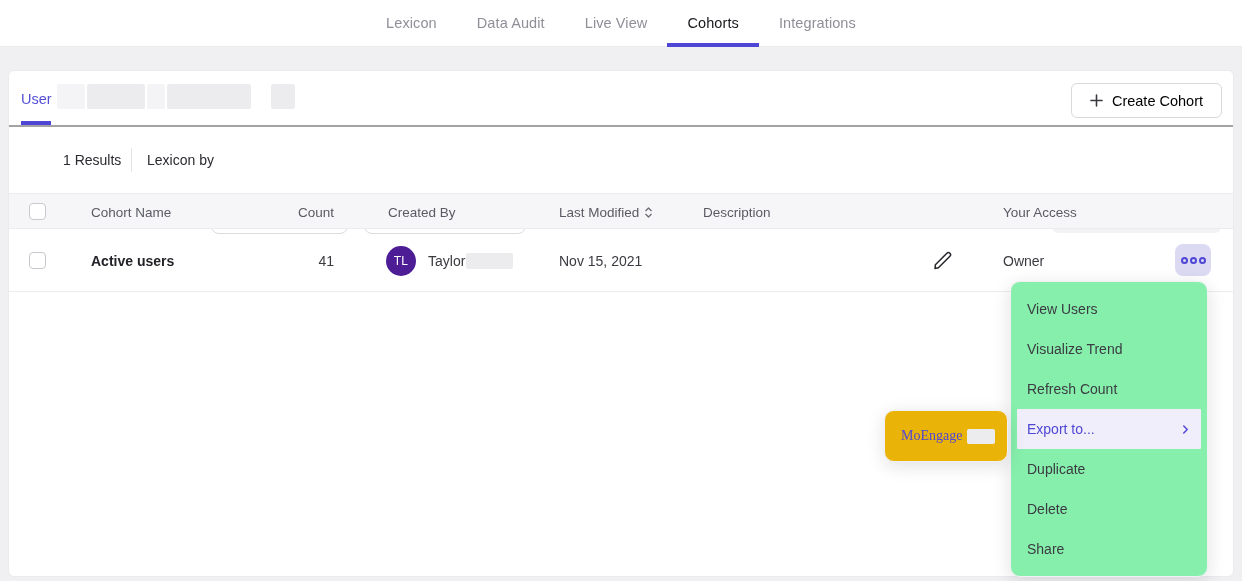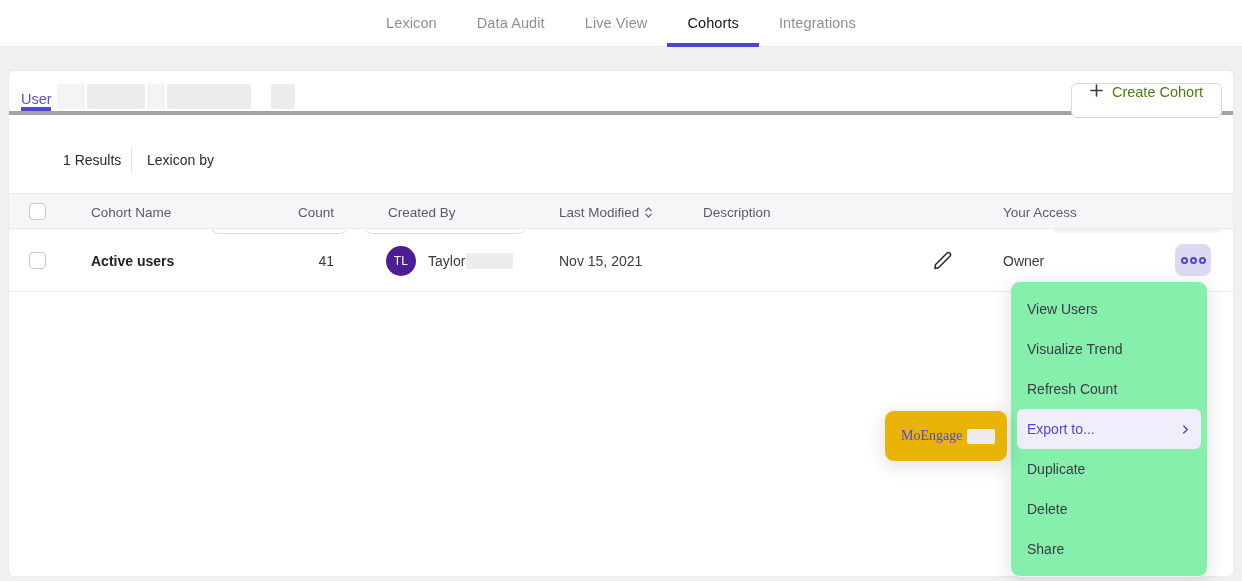--- a/index.html
+++ b/index.html
@@ -26,40 +26,40 @@
   .nav-item.active .nav-underline {
     position: absolute; left: 0; right: 0; bottom: -1px; height: 4px;
     background: #4f46d6;
   }
   
   .card {
     position: absolute; left: 8px; top: 70px; width: 1226px; height: 507px;
     background: #ffffff; border: 1px solid #ebebee; border-radius: 6px;
   }
   .tabs-row {
-    position: absolute; left: 0; right: 0; top: 0; height: 44px;
-    border-bottom: 4px solid #a3a3a3;
+    position: absolute; left: 0; right: 0; top: 0; height: 56px;
+    border-bottom: 2px solid #a3a3a3;
   }
   .cohort-tab {
     position: absolute; left: 12px; top: 0; height: 56px;
     display: flex; align-items: center;
     color: #544fd6; font-size: 14.5px; font-weight: 500; cursor: pointer;
   }
   .tab-underline {
     position: absolute; left: 12px; bottom: 0; width: 30px; height: 4px;
     background: #4f46d6;
   }
   .redact { background: #ececee; border-radius: 2px; display: inline-block; }
   .redact.light { background: #f4f4f6; }
   .tab-redact { position: absolute; top: 13px; height: 25px; }
   .create-btn {
     position: absolute; right: 11px; top: 12px; height: 35px;
-    display: flex; gap: 9px; padding: 0 18px;
+    display: flex; align-items: center; gap: 9px; padding: 0 18px;
     background: #fff; border: 1px solid #d8d8dd; border-radius: 6px;
-    font-size: 14.5px; color: #4d7c0f; cursor: pointer;
+    font-size: 14.5px; color: #000000; cursor: pointer;
   }
   
   .filter-row { position: absolute; left: 0; right: 0; top: 56px; height: 66px; }
   .results-label {
     position: absolute; left: 54px; top: 0; height: 66px;
     display: flex; align-items: center;
     font-size: 14px; font-weight: 500; color: #2a2a31;
   }
   .v-divider { position: absolute; left: 122px; top: 21px; width: 1px; height: 24px; background: #e4e4e8; }
   .filterby-label {
@@ -129,21 +129,21 @@
     position: absolute; left: 1010px; top: 281px; width: 198px;
     background: #86efac; border: 1px solid #f1f1f4; border-radius: 10px;
     box-shadow: 0 4px 18px rgba(25,25,40,.13);
     padding: 7px 0; z-index: 20;
   }
   .menu-item {
     height: 40px; display: flex; align-items: center; padding: 0 16px;
     font-size: 14px; color: #3b3b42; cursor: pointer;
   }
   .menu-item.highlighted {
-    margin: 0 6px; padding: 0 12px 0 10px; border-radius: 6px;
+    margin: 0 6px; padding: 0 12px 0 10px; border-radius: 1px;
     background: #efeefa; color: #5047d4;
     justify-content: space-between;
   }
   
   .submenu {
     position: absolute; left: 884px; top: 410px; width: 124px; height: 52px;
     background: #eab308; border: 1px solid #f1f1f4; border-radius: 10px;
     box-shadow: 0 4px 18px rgba(25,25,40,.13); z-index: 21;
     display: flex; align-items: center; padding: 0 12px 0 16px; gap: 5px; font-family: Liberation Serif, serif;
   }

